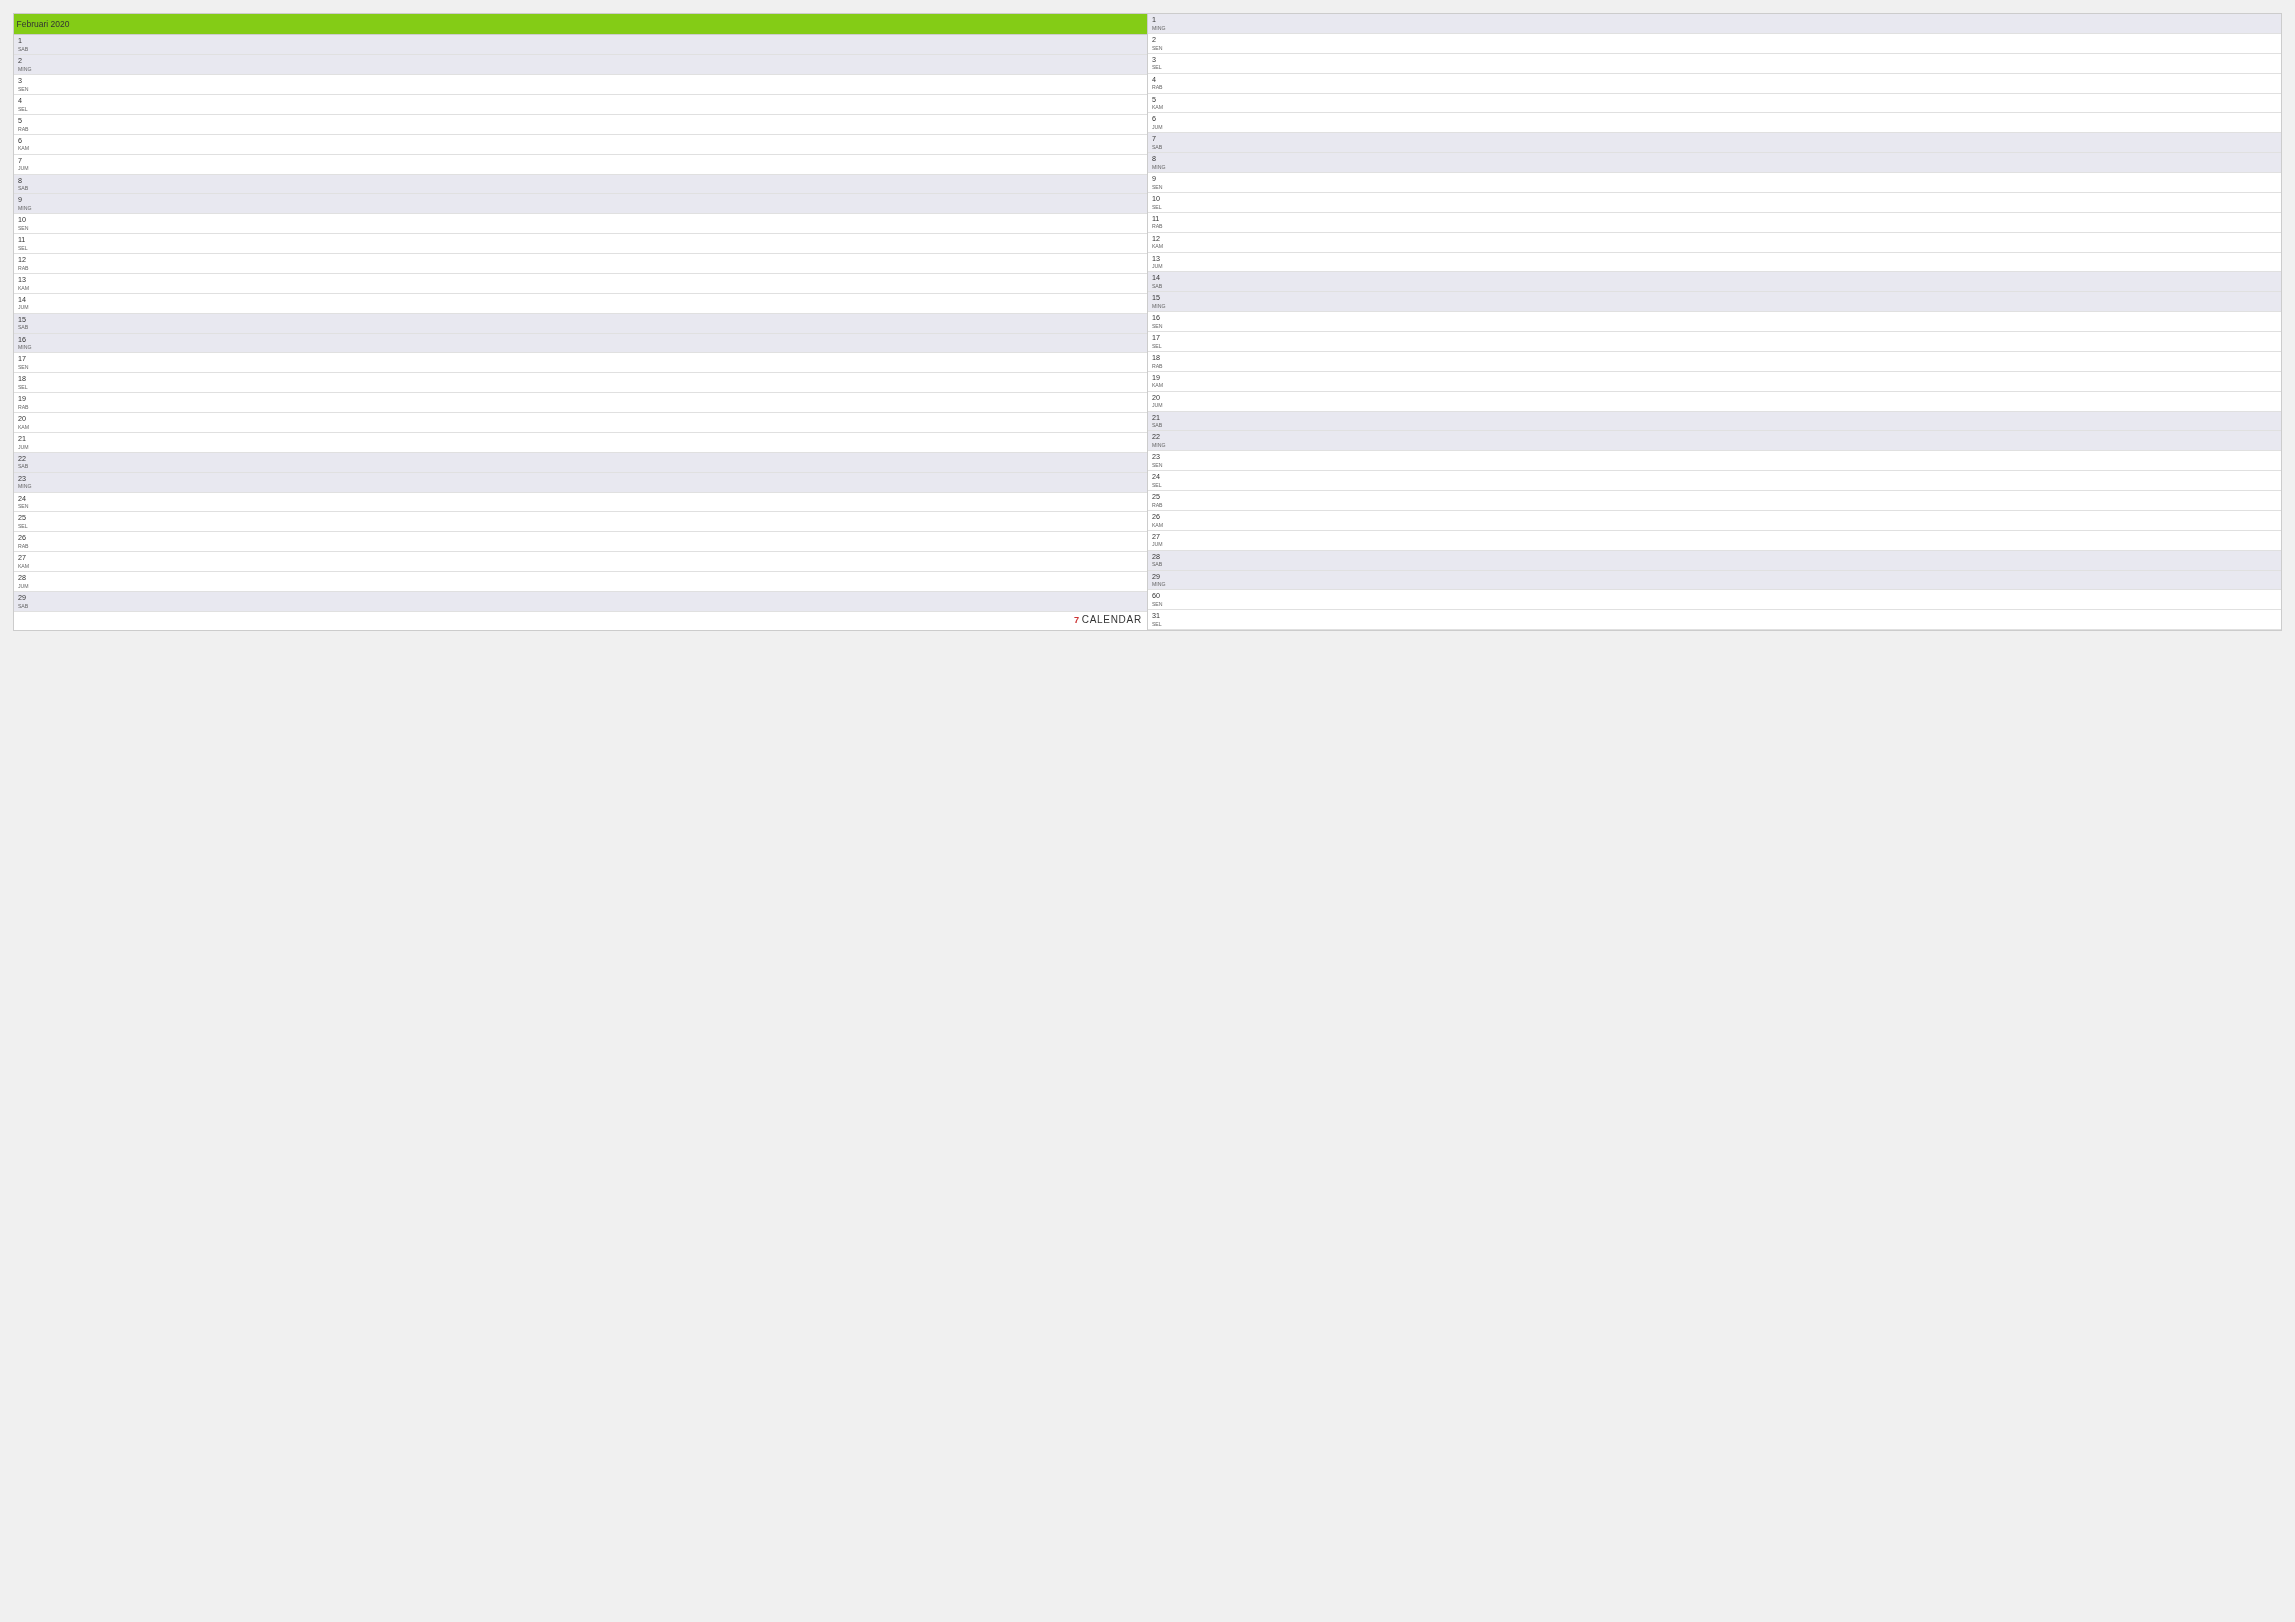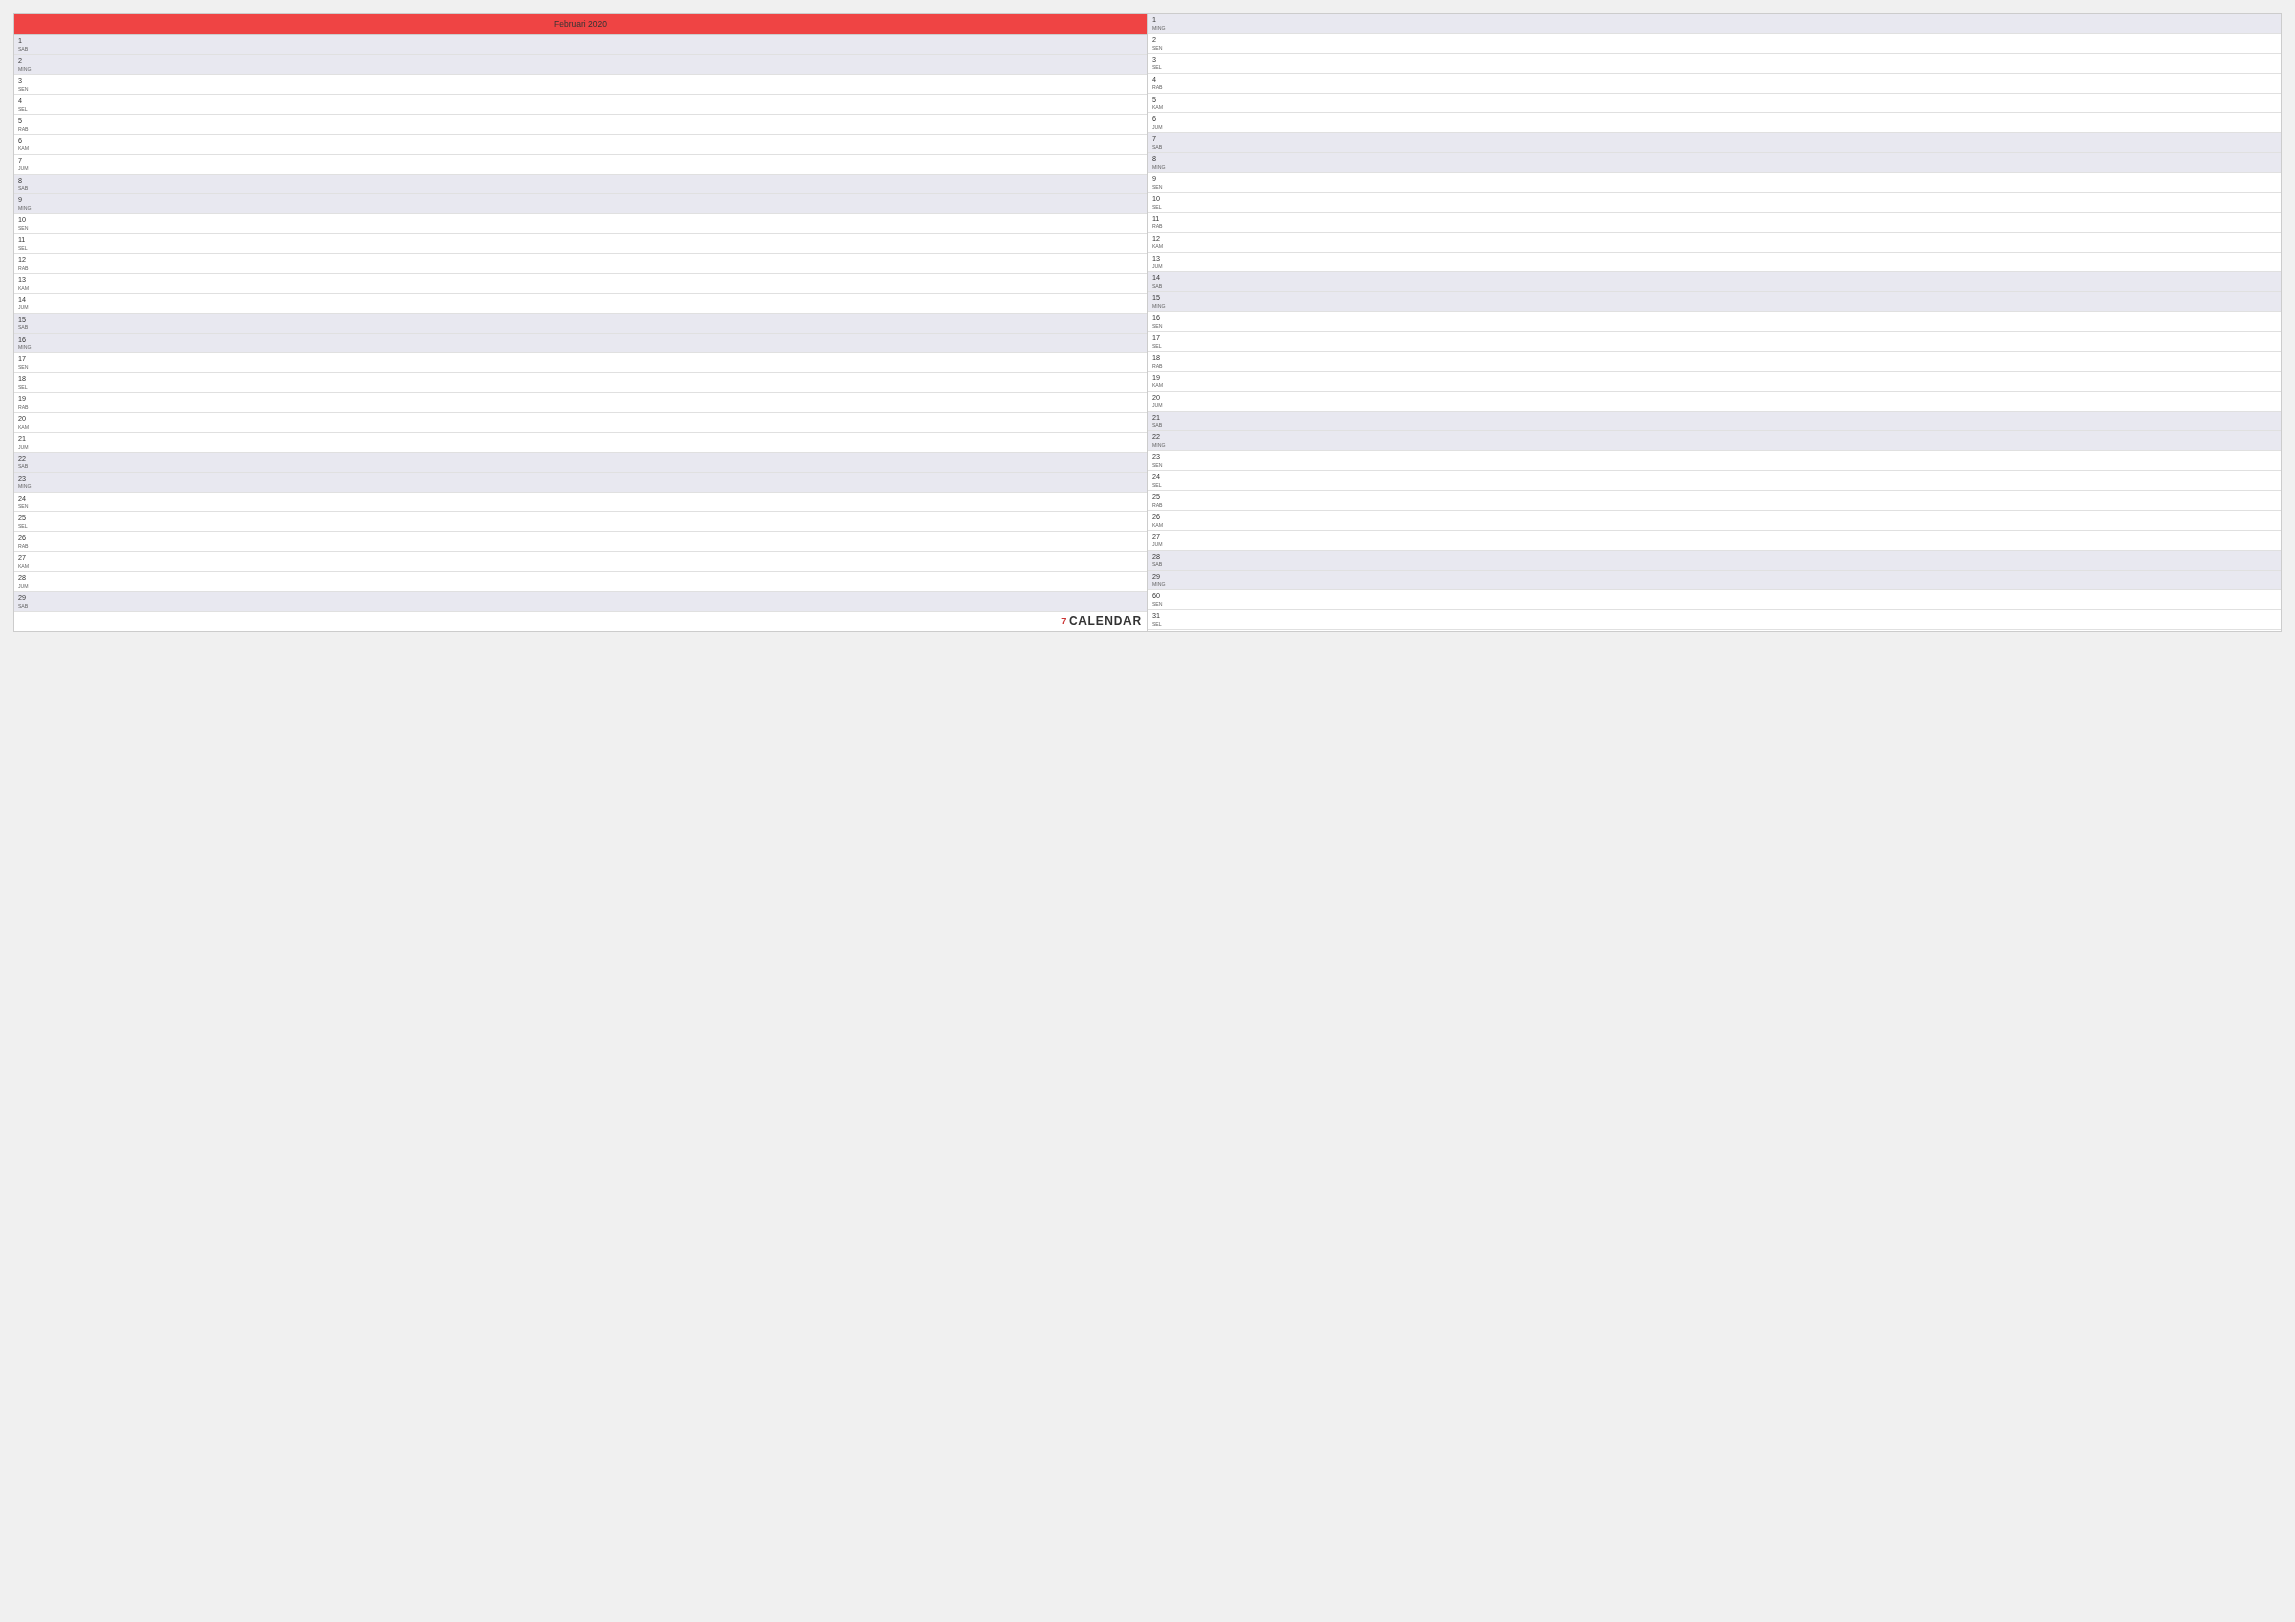--- a/index.html
+++ b/index.html
@@ -15,22 +15,22 @@
       background: #fff;
     }
     .month-section {
       flex: 1;
       border-right: 0.7px solid #ccc;
     }
     .month-section:last-child {
       border-right: none;
     }
     .month-header {
-      background: #ef4444;
-      text-align: center;
+      background: #84cc16;
+      text-align: left;
       padding: 5.2px 2.6px;
       font-size: 8.5px;
       color: #333;
       border-bottom: 0.7px solid #ccc;
     }
     .day-row {
       display: flex;
       align-items: flex-start;
       border-bottom: 0.7px solid #e0e0e0;
       padding: 2px 3.9px;
@@ -68,22 +68,22 @@
       display: flex;
       align-items: center;
       gap: 2.6px;
     }
     .calendar-icon {
       color: #cc3333;
       font-size: 9.2px;
       font-weight: bold;
     }
     .calendar-label {
-      font-size: 12px;
-      font-weight: bold;
+      font-size: 10px;
+      font-weight: normal;
       color: #333;
       letter-spacing: 0.7px;
     }
   </style>
 </head>
 <body>
 
 <div class="calendar-container">
 
   <div class="month-section">

